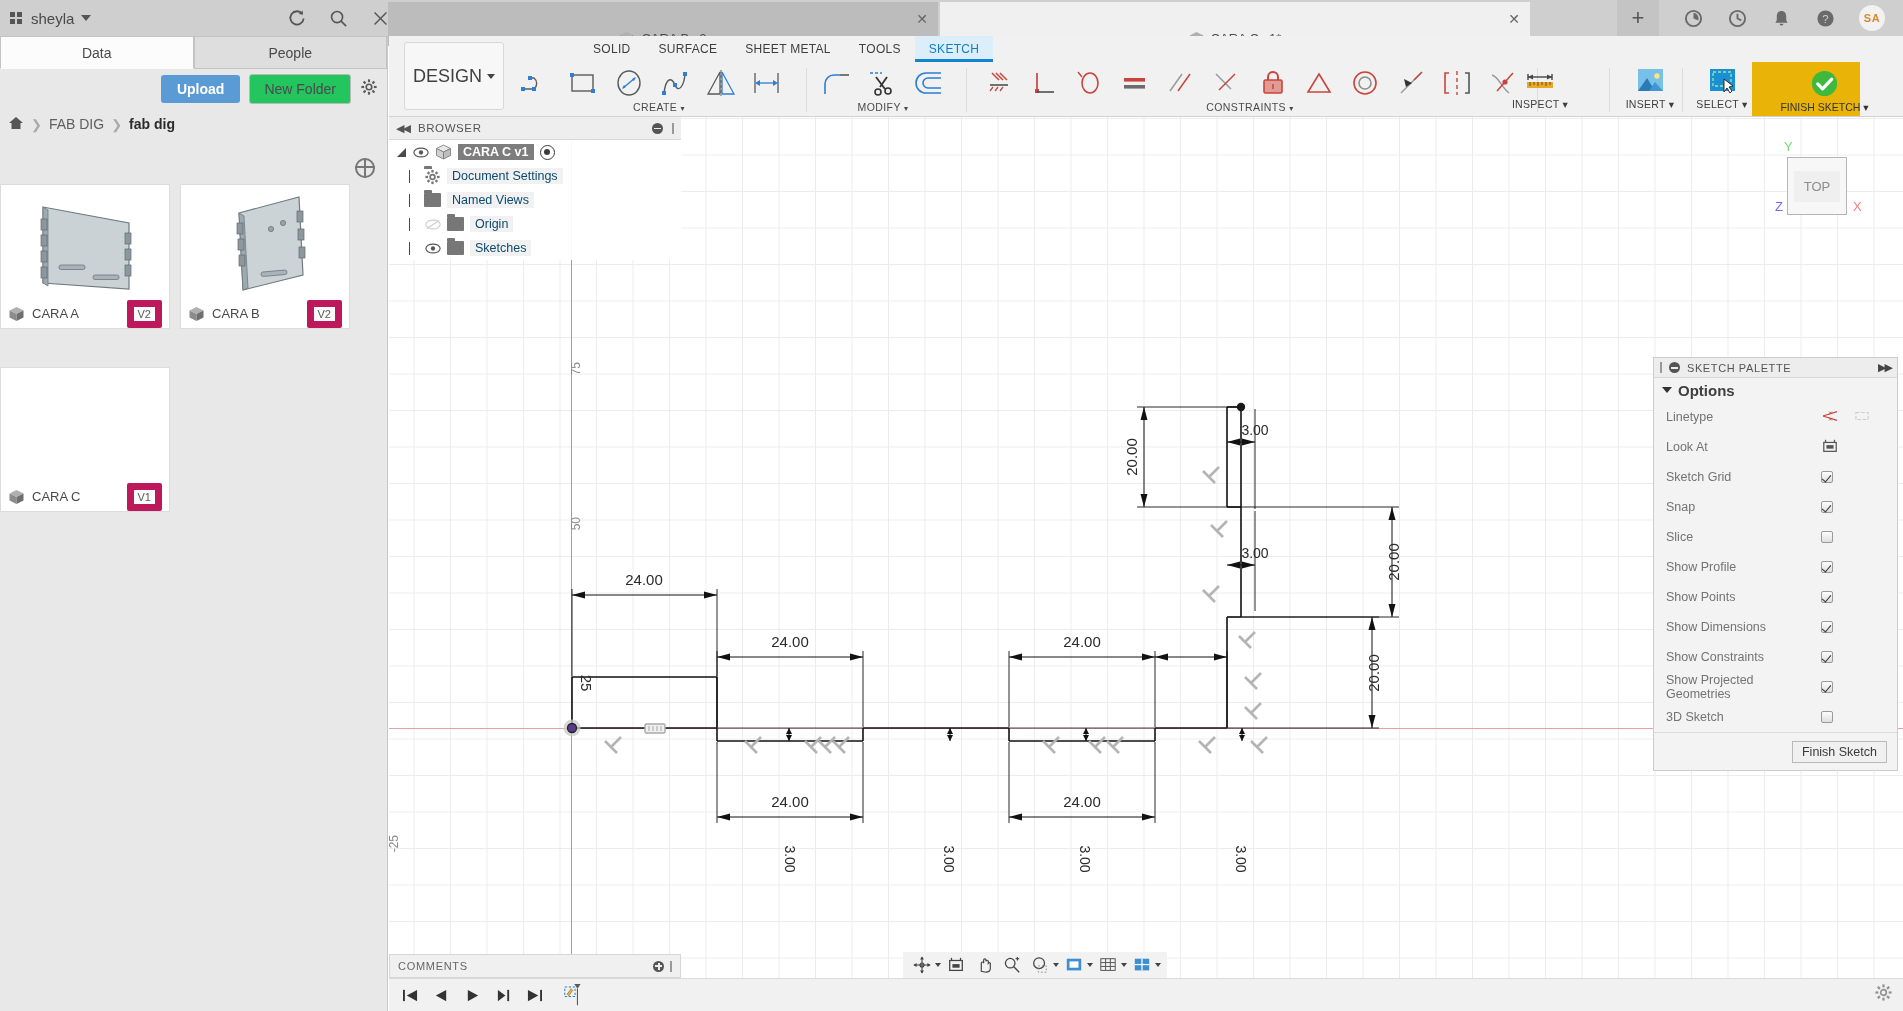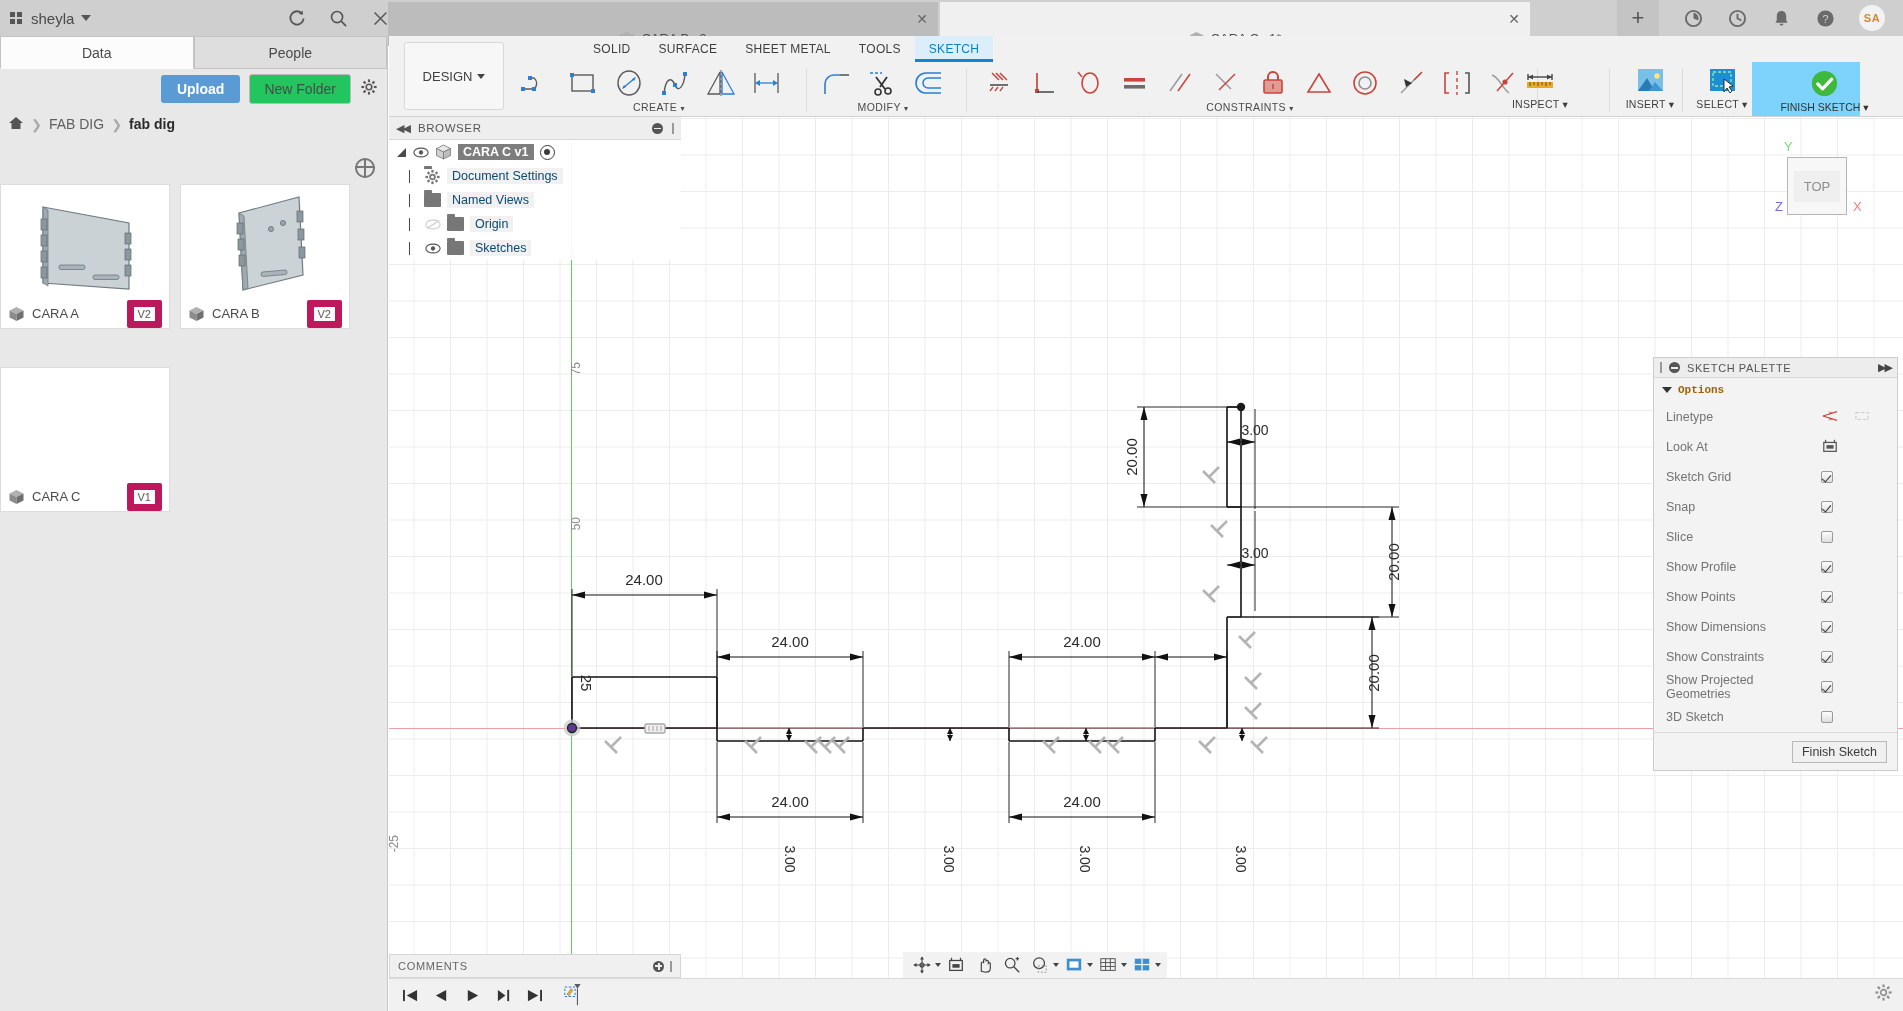--- a/index.html
+++ b/index.html
@@ -77,34 +77,34 @@
   #card-c .foot { height:29px; }
   #card-c .art { background:#fff; }
   .empty-fill { position:absolute; left:180px; top:183px; width:170px; height:145px; background:#e8e8e8;}
 
   
   #ribbon {
     position:absolute; left:389px; top:36px; width:1514px; height:81px;
     background:#f1f1f1; border-bottom:1px solid #d2d2d2;
   }
   #design-box { position:absolute; left:15px; top:6px; width:100px; height:68px; border:1px solid #d8d8d8; background:#f7f7f7; border-radius:3px; display:flex;align-items:center;justify-content:center;gap:5px;}
-  #design-box span { font-size:13px; color:#404040; }
+  #design-box span { font-size:18px; color:#404040; }
   #tabstrip { position:absolute; left:125px; top:0; height:26px; display:flex; }
   .ribtab { padding:6px 14px 4px; font-size:12px; color:#3e3e3e; letter-spacing:.3px;}
   .ribtab.active { color:#0d7fc4; background:#ddeefb; border-bottom:3px solid #1184d2; }
   #ribbon-tools { position:absolute; left:125px; top:28px; right:0; height:52px; }
   .tgroup { position:absolute; top:0; height:52px; }
   .tgroup .icons { display:flex; align-items:center; height:38px; gap:0px; }
   .tgroup .glabel { text-align:center; font-size:10.5px; color:#4a4a4a; letter-spacing:.4px; margin-top:-1px; }
   .tool { width:46px; height:38px; display:flex; align-items:center; justify-content:center; }
   .divider { position:absolute; top:4px; width:1px; height:44px; background:#dcdcdc; }
   .rgroup { position:absolute; top:0; width:56px; height:52px; display:flex; flex-direction:column; align-items:center;}
   .rgroup .ico { height:34px; display:flex;align-items:center;justify-content:center; }
   .rgroup .lbl { font-size:10.5px; color:#3e3e3e; letter-spacing:.3px; white-space:nowrap;}
-  #finish-sketch-group { position:absolute; top:0; width:108px; height:62px; background:#7dd3fc; display:flex;flex-direction:column;align-items:center;justify-content:center;padding-left:37px;}
+  #finish-sketch-group { position:absolute; top:0; width:108px; height:62px; background:#eab308; display:flex;flex-direction:column;align-items:center;justify-content:center;padding-left:37px;}
   #finish-sketch-group .ico{height:36px;display:flex;align-items:center;}
   #finish-sketch-group .lbl{font-size:10.5px;color:#333;white-space:nowrap;}
 
   
   #canvas { position:absolute; left:389px; top:117px; width:1514px; height:894px; background:#ffffff; overflow:hidden; }
   #grid { position:absolute; inset:0;
      background-image:
        linear-gradient(to right, #ececec 1px, transparent 1px),
        linear-gradient(to bottom, #ececec 1px, transparent 1px),
        linear-gradient(to right, #e0e0e0 1px, transparent 1px),
@@ -154,21 +154,21 @@
   
   #palette { position:absolute; right:5px; top:240px; width:245px; background:#f3f3f3; border:1px solid #cdcdcd; }
   #pal-hd { height:20px; display:flex; align-items:center; gap:7px; padding:0 6px; background:#ededed; border-bottom:1px solid #d7d7d7;}
   #pal-hd .grip { width:2px;height:11px;border-left:1px solid #999;border-right:1px solid #999;}
   #pal-hd .dot { width:11px;height:11px;border-radius:50%;background:#555; position:relative;}
   #pal-hd .dot:after{content:"";position:absolute;left:2px;top:5px;width:7px;height:1.5px;background:#eee;}
   #pal-hd .ttl { font-size:11px; color:#555; letter-spacing:.6px; flex:1; }
   #pal-hd .arrows { font-size:11px; color:#444; letter-spacing:-2px; }
   #pal-options-hd { height:24px; display:flex; align-items:center; gap:6px; padding-left:8px; }
   #pal-options-hd .tri { width:0;height:0;border-left:5px solid transparent;border-right:5px solid transparent;border-top:6px solid #333;}
-  #pal-options-hd span { font-size:11px; color:#a16207; font-weight:bold;font-family:Liberation Mono, monospace; }
+  #pal-options-hd span { font-size:15px; color:#404040; font-weight:bold; }
   .pal-row { height:30px; display:flex; align-items:center; padding:0 0 0 12px; }
   .pal-row .nm { flex:1; font-size:12.5px; color:#737373; }
   .pal-row .ctrls { width:76px; display:flex; align-items:center; justify-content:flex-start; gap:14px; }
   .cb { width:12px; height:12px; border:1px solid #9a9a9a; background:linear-gradient(#fdfdfd,#dedede); border-radius:2px; position:relative;}
   .cb.on:after { content:""; position:absolute; left:2px; top:1px; width:4px; height:8px; border:solid #333; border-width:0 1.6px 1.6px 0; transform:rotate(40deg); }
   #pal-footer { height:38px; border-top:1px solid #dcdcdc; display:flex; align-items:center; justify-content:flex-end; padding-right:10px;}
   #pal-finish { font-size:12.5px; color:#3a3a3a; border:1px solid #b9b9b9; background:#f0f0f0; padding:3px 9px; }
 
   
   #comments { position:absolute; left:0; bottom:33px; width:292px; height:24px; background:#f0f0f0; border:1px solid #d6d6d6; display:flex; align-items:center; padding:0 8px; gap:6px;}

